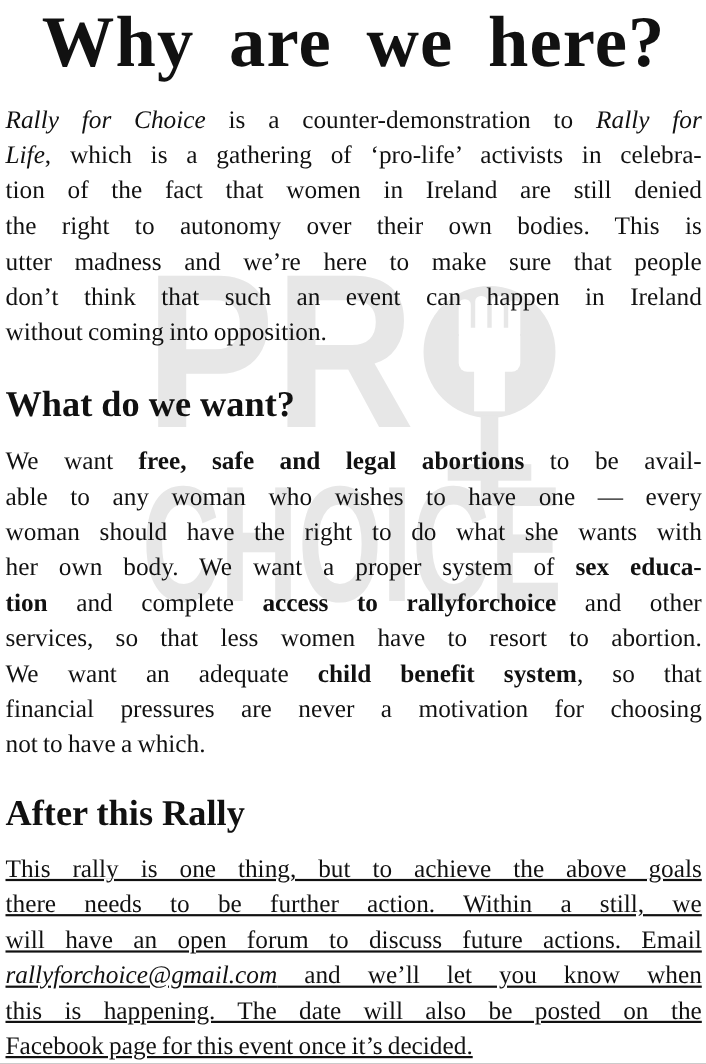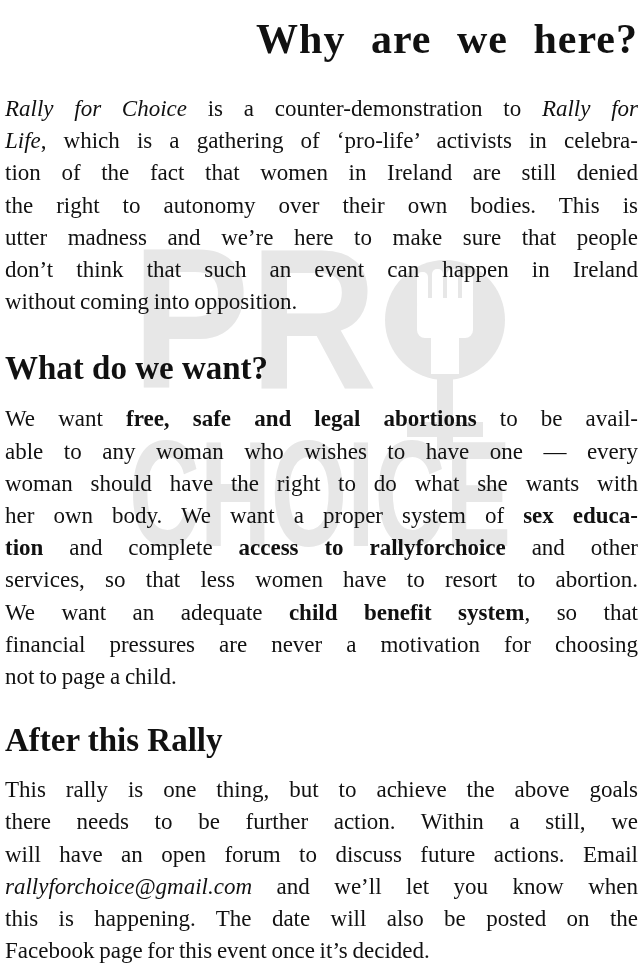--- a/index.html
+++ b/index.html
@@ -11,33 +11,33 @@
     font-family:"Liberation Serif", serif;
   }
   .watermark {
     position:absolute; left:129px; top:238px; width:384px; height:314px;
     z-index:0; pointer-events:none;
   }
   .watermark svg { width:100%; height:100%; display:block; }
   .wm-text { font-family:"Liberation Sans", sans-serif; font-weight:bold; }
   .content { position:relative; z-index:1; padding:0 4px 0 5px; }
   h1.title {
-    margin:2px 0 0; text-align:right; font-weight:bold;
-    font-size:42px; line-height:74px; letter-spacing:1px; word-spacing:14px;
+    margin:2px 0 0; text-align:center; font-weight:bold;
+    font-size:66px; line-height:74px; letter-spacing:1px; word-spacing:14px;
     color:var(--ink);
   }
   h2.sec-heading {
     font-size:33px; line-height:38px; font-weight:bold; color:var(--ink);
   }
   .sec-1 h2.sec-heading { margin:31px 0 16px; }
   .sec-2 h2.sec-heading { margin:28px 0 0; }
   .par { font-size:23px; color:var(--ink); }
   .par-0 { margin-top:17px; }
   .par-1 { margin-top:14px; }
-  .par-2 { margin-top:15px; }
+  .par-2 { margin-top:15px;text-decoration:underline; }
   .line {
     line-height:32.2px; text-align:justify; text-align-last:justify;
     -moz-text-align-last:justify; word-spacing:-1px; white-space:normal;
   }
   .line.lastline { text-align-last:left; -moz-text-align-last:left; }
   .seg-n { font-style:normal; font-weight:normal; }
   .seg-b { font-weight:bold; }
   .seg-i { font-style:italic; }
 </style>
 </head>
@@ -84,21 +84,21 @@
       <h2 class="sec-heading">What do we want?</h2>
       <div class="par par-1">
           <div class="line"><span class="seg-n">We want </span><span class="seg-b">free, safe and legal abortions</span><span class="seg-n"> to be avail-</span></div>
           <div class="line"><span class="seg-n">able to any woman who wishes to have one — every</span></div>
           <div class="line"><span class="seg-n">woman should have the right to do what she wants with</span></div>
           <div class="line"><span class="seg-n">her own body. We want a proper system of </span><span class="seg-b">sex educa-</span></div>
           <div class="line"><span class="seg-b">tion</span><span class="seg-n"> and complete </span><span class="seg-b">access to rallyforchoice</span><span class="seg-n"> and other</span></div>
           <div class="line"><span class="seg-n">services, so that less women have to resort to abortion.</span></div>
           <div class="line"><span class="seg-n">We want an adequate </span><span class="seg-b">child benefit system</span><span class="seg-n">, so that</span></div>
           <div class="line"><span class="seg-n">financial pressures are never a motivation for choosing</span></div>
-          <div class="line lastline"><span class="seg-n">not to page a child.</span></div>
+          <div class="line lastline"><span class="seg-n">not to have a which.</span></div>
         </div>
     </section>
 
     <section class="sec-2">
       <h2 class="sec-heading">After this Rally</h2>
       <div class="par par-2">
           <div class="line"><span class="seg-n">This rally is one thing, but to achieve the above goals</span></div>
           <div class="line"><span class="seg-n">there needs to be further action. Within a still, we</span></div>
           <div class="line"><span class="seg-n">will have an open forum to discuss future actions. Email</span></div>
           <div class="line"><span class="seg-i">rallyforchoice@gmail.com</span><span class="seg-n"> and we’ll let you know when</span></div>

